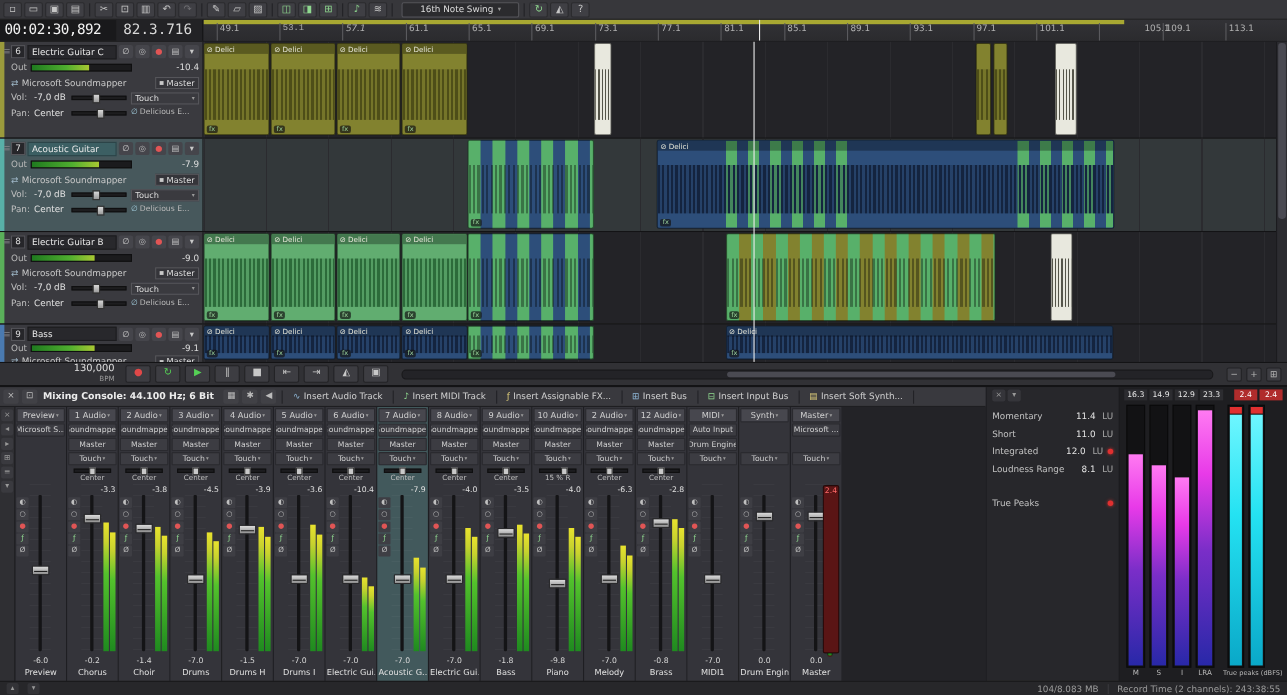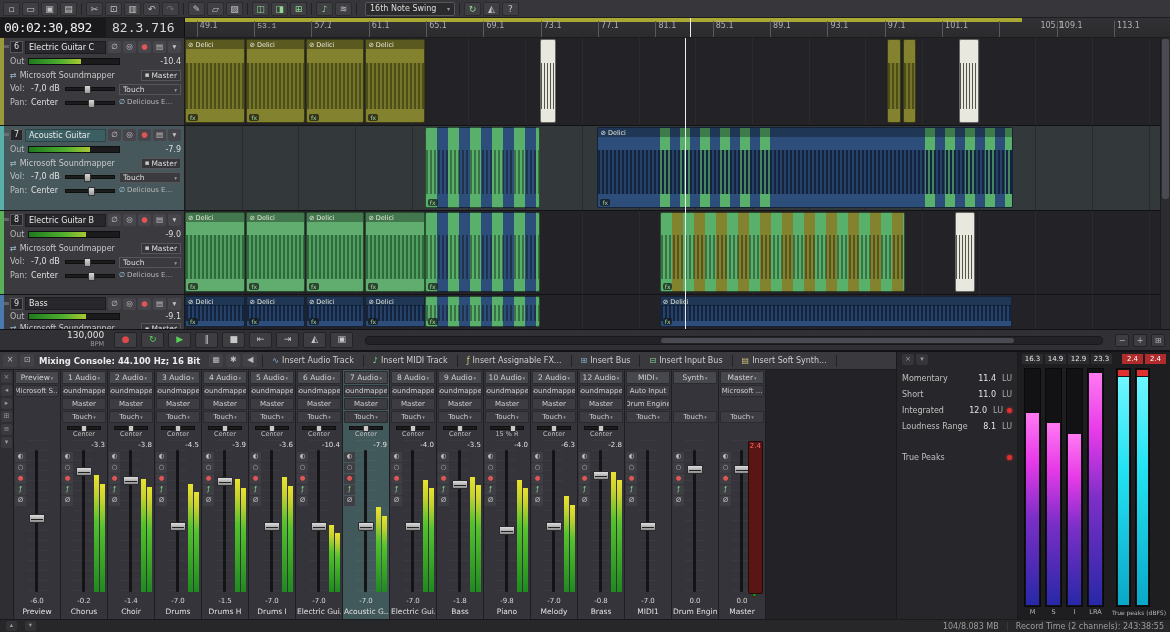--- a/index.html
+++ b/index.html
@@ -4,21 +4,21 @@
 <style>
 *{margin:0;padding:0;box-sizing:border-box}
 html,body{width:1170px;height:632px;overflow:hidden}
 body{background:#242427;font-family:"DejaVu Sans","Liberation Sans",sans-serif;color:#ccc;font-size:9px}
 .app{width:1170px;height:632px;display:flex;flex-direction:column;background:#2a2a2d}
 
 .tbar{height:18px;background:#37373b;border-bottom:1px solid #1e1e20;display:flex;align-items:center;gap:2px;padding:0 3px;flex:0 0 18px}
 .tic{width:17px;height:14px;background:#3f3f44;border:1px solid #2b2b2e;border-radius:2px;color:#c6c6c6;font-size:9px;line-height:12px;text-align:center;overflow:hidden}
 .tic.green{color:#8fd98f}.tic.dim{color:#707074}
 .tsep{width:1px;height:12px;background:#222226;margin:0 2px}
-.swing{height:14px;min-width:90px;background:#2b2b2e;border:1px solid #55555a;border-radius:2px;display:flex;align-items:center;gap:4px;padding:0 4px;font-size:8px;color:#ddd;margin-left:4px}
+.swing{height:14px;min-width:90px;background:#2b2b2e;border:1px solid #55555a;border-radius:2px;display:flex;align-items:center;gap:4px;padding:0 16px;font-size:8px;color:#ddd;margin-left:4px}
 .swing .car{margin-left:auto;color:#999;font-size:6px}
 
 .trow{height:20px;display:flex;background:#2b2b2e;border-bottom:1px solid #1c1c1e;flex:0 0 20px}
 .time-main{width:106px;background:#19191b;color:#f2f2f2;font-family:"DejaVu Sans Mono","Liberation Mono",monospace;font-size:13px;display:flex;align-items:center;padding-left:4px;letter-spacing:-.5px}
 .time-beats{width:79px;background:#222225;color:#d8d8d8;font-family:"DejaVu Sans Mono","Liberation Mono",monospace;font-size:13px;display:flex;align-items:center;padding-left:6px;border-right:1px solid #0f0f11}
 .ruler{flex:1;position:relative;background:linear-gradient(#323236,#2b2b2e);overflow:hidden}
 .rmark{position:absolute;top:3px;bottom:0;border-left:1px solid #5a5a5e;padding-left:2px;font-size:8px;color:#b0b0b0;line-height:1.2}
 .loopbar{position:absolute;top:0;left:0;width:85%;height:4px;background:#a8a832}
 .ruler-ph{position:absolute;top:0;bottom:0;left:51.3%;width:1px;background:#ececec}
 
@@ -607,21 +607,21 @@
       <span class="zic">−</span>
       <span class="zic">+</span>
       <span class="zic">⊞</span>
     </div>
   <div class="mixer">
     <div class="mx-main">
       <div class="mx-left">
         <div class="mx-title" id="mxtitle">
             <span class="mic">×</span>
             <span class="mic">⊡</span>
-            <span class="ttl">Mixing Console: 44.100 Hz; 16 Bit</span>
+            <span class="ttl">Mixing Console: 44.100 Hz; 6 Bit</span>
             <span class="mic">▦</span>
             <span class="mic">✱</span>
             <span class="mic">◀</span>
             <span class="tsep"></span>
             <span class="insb">
               <span class="ig">∿</span>
               <span>Insert Audio Track</span>
             </span>
             <span class="tsep"></span>
             <span class="insb">

